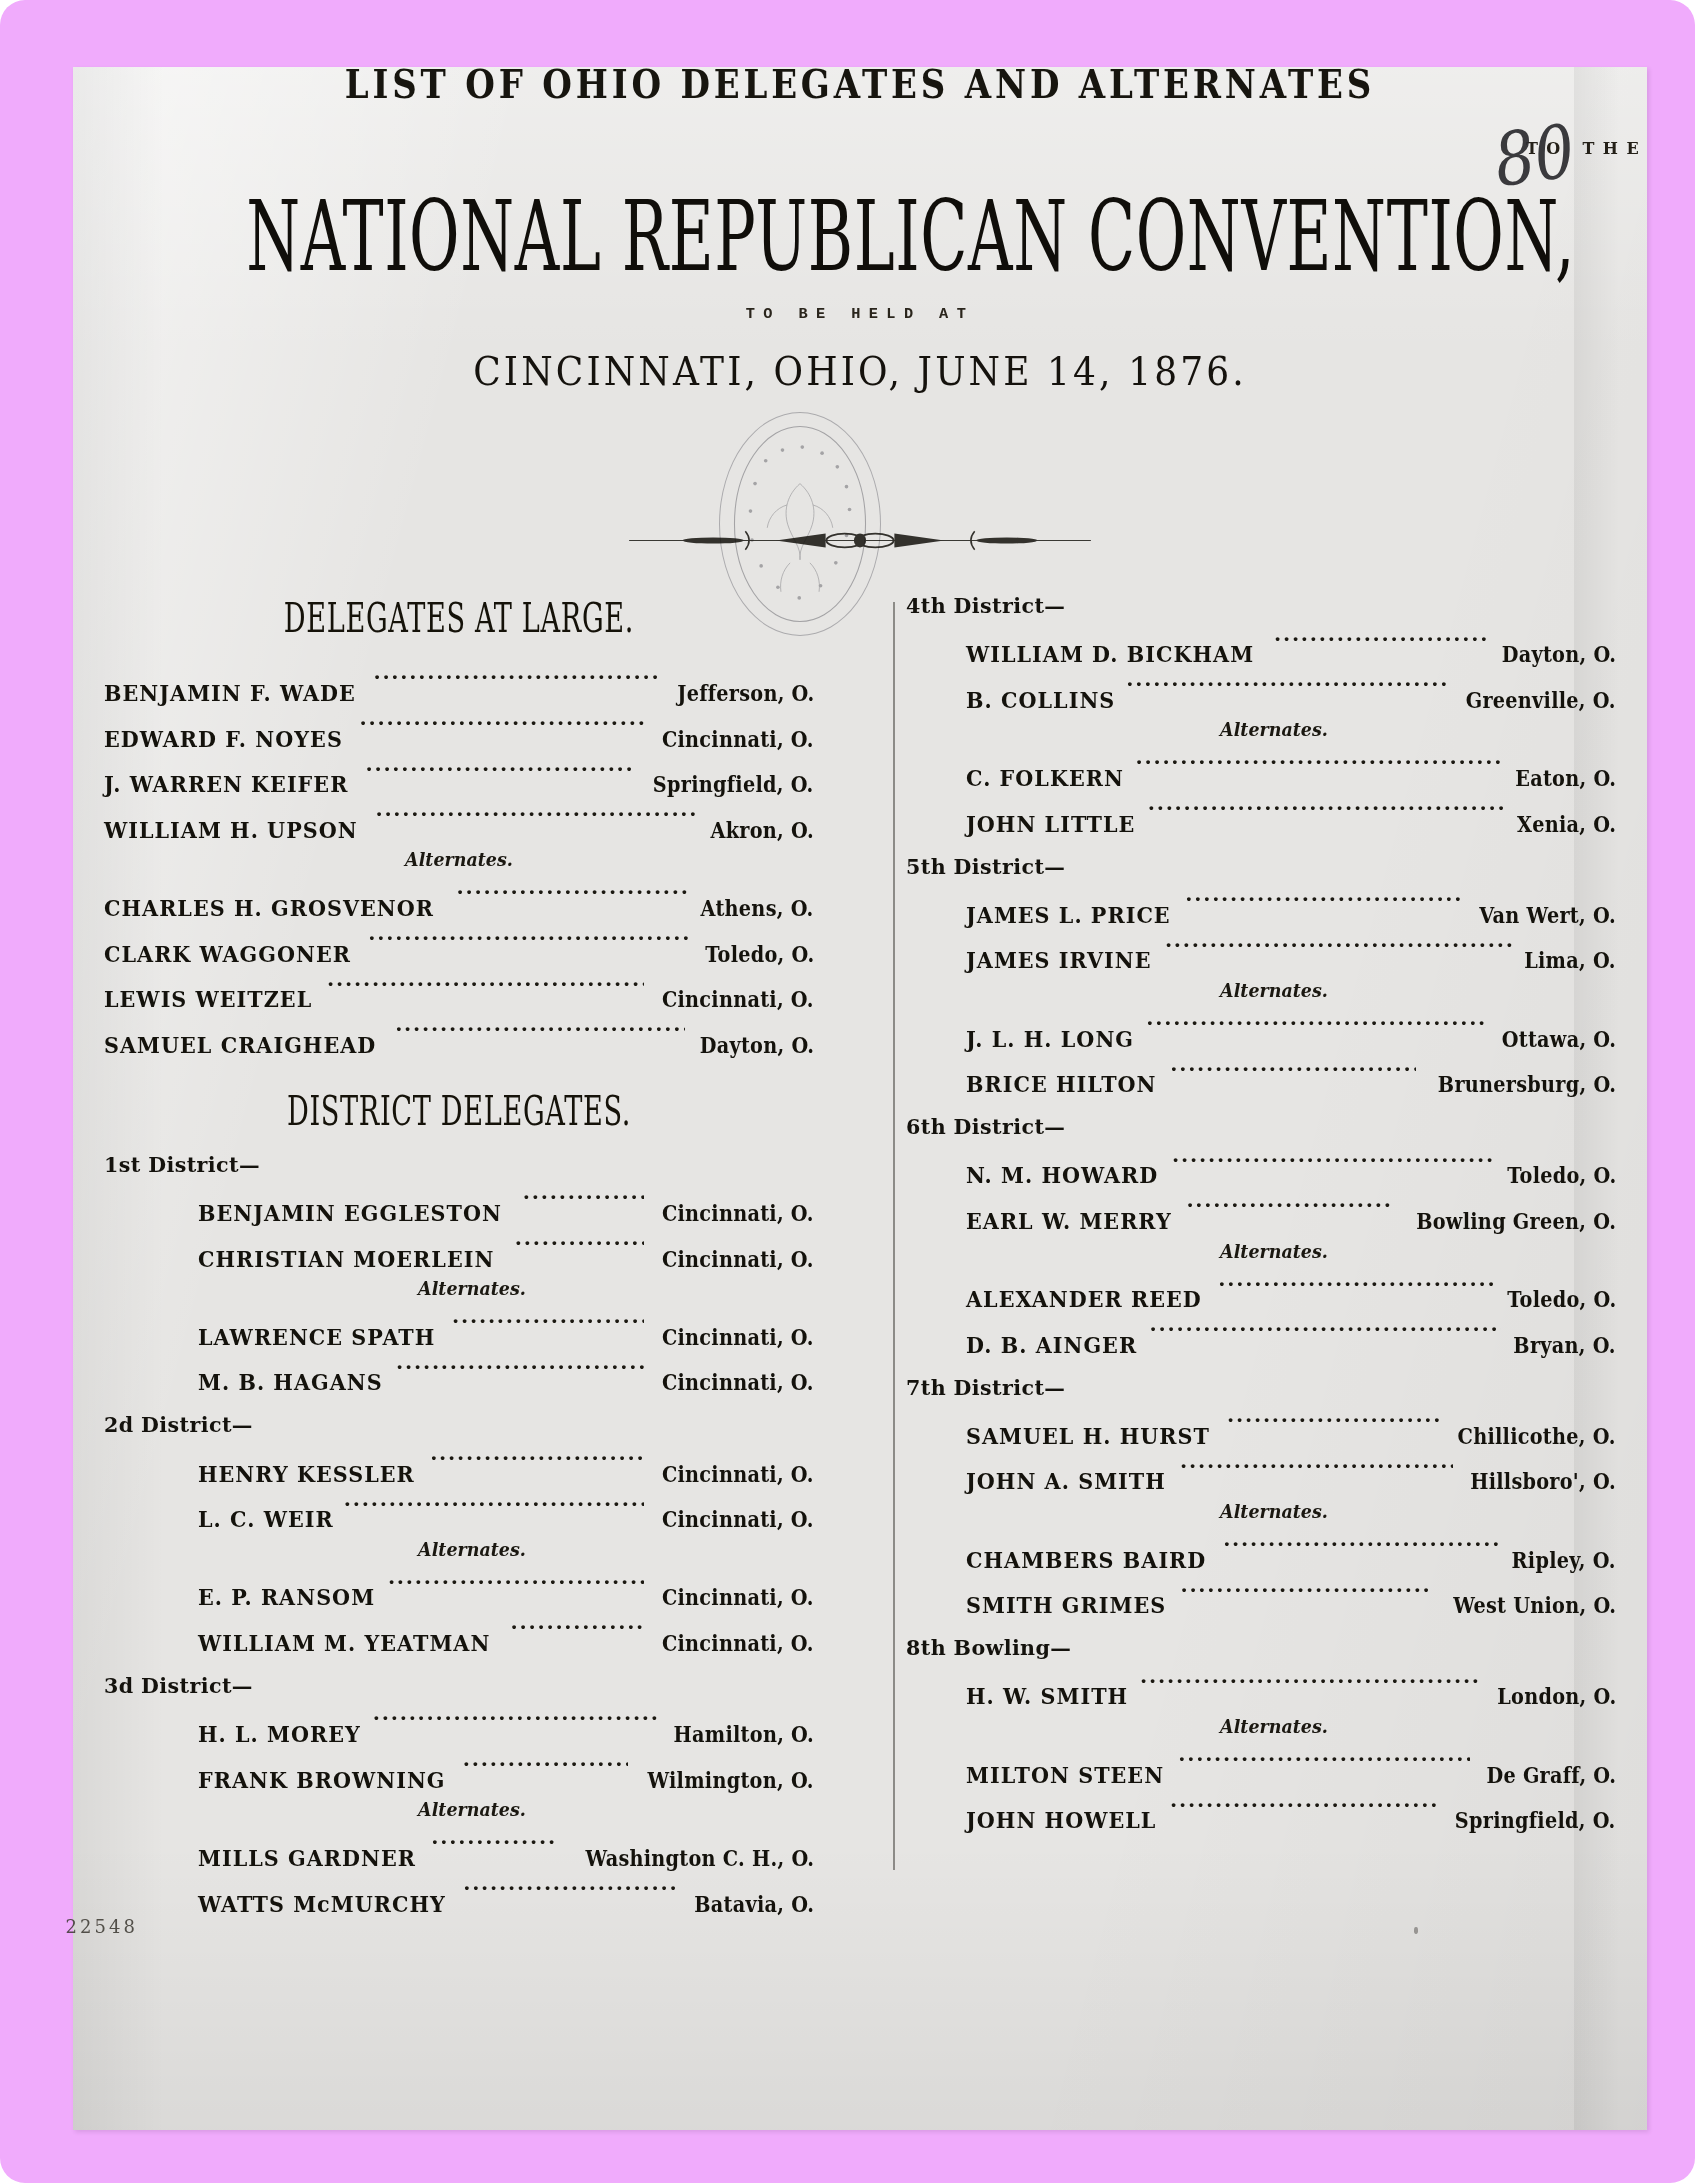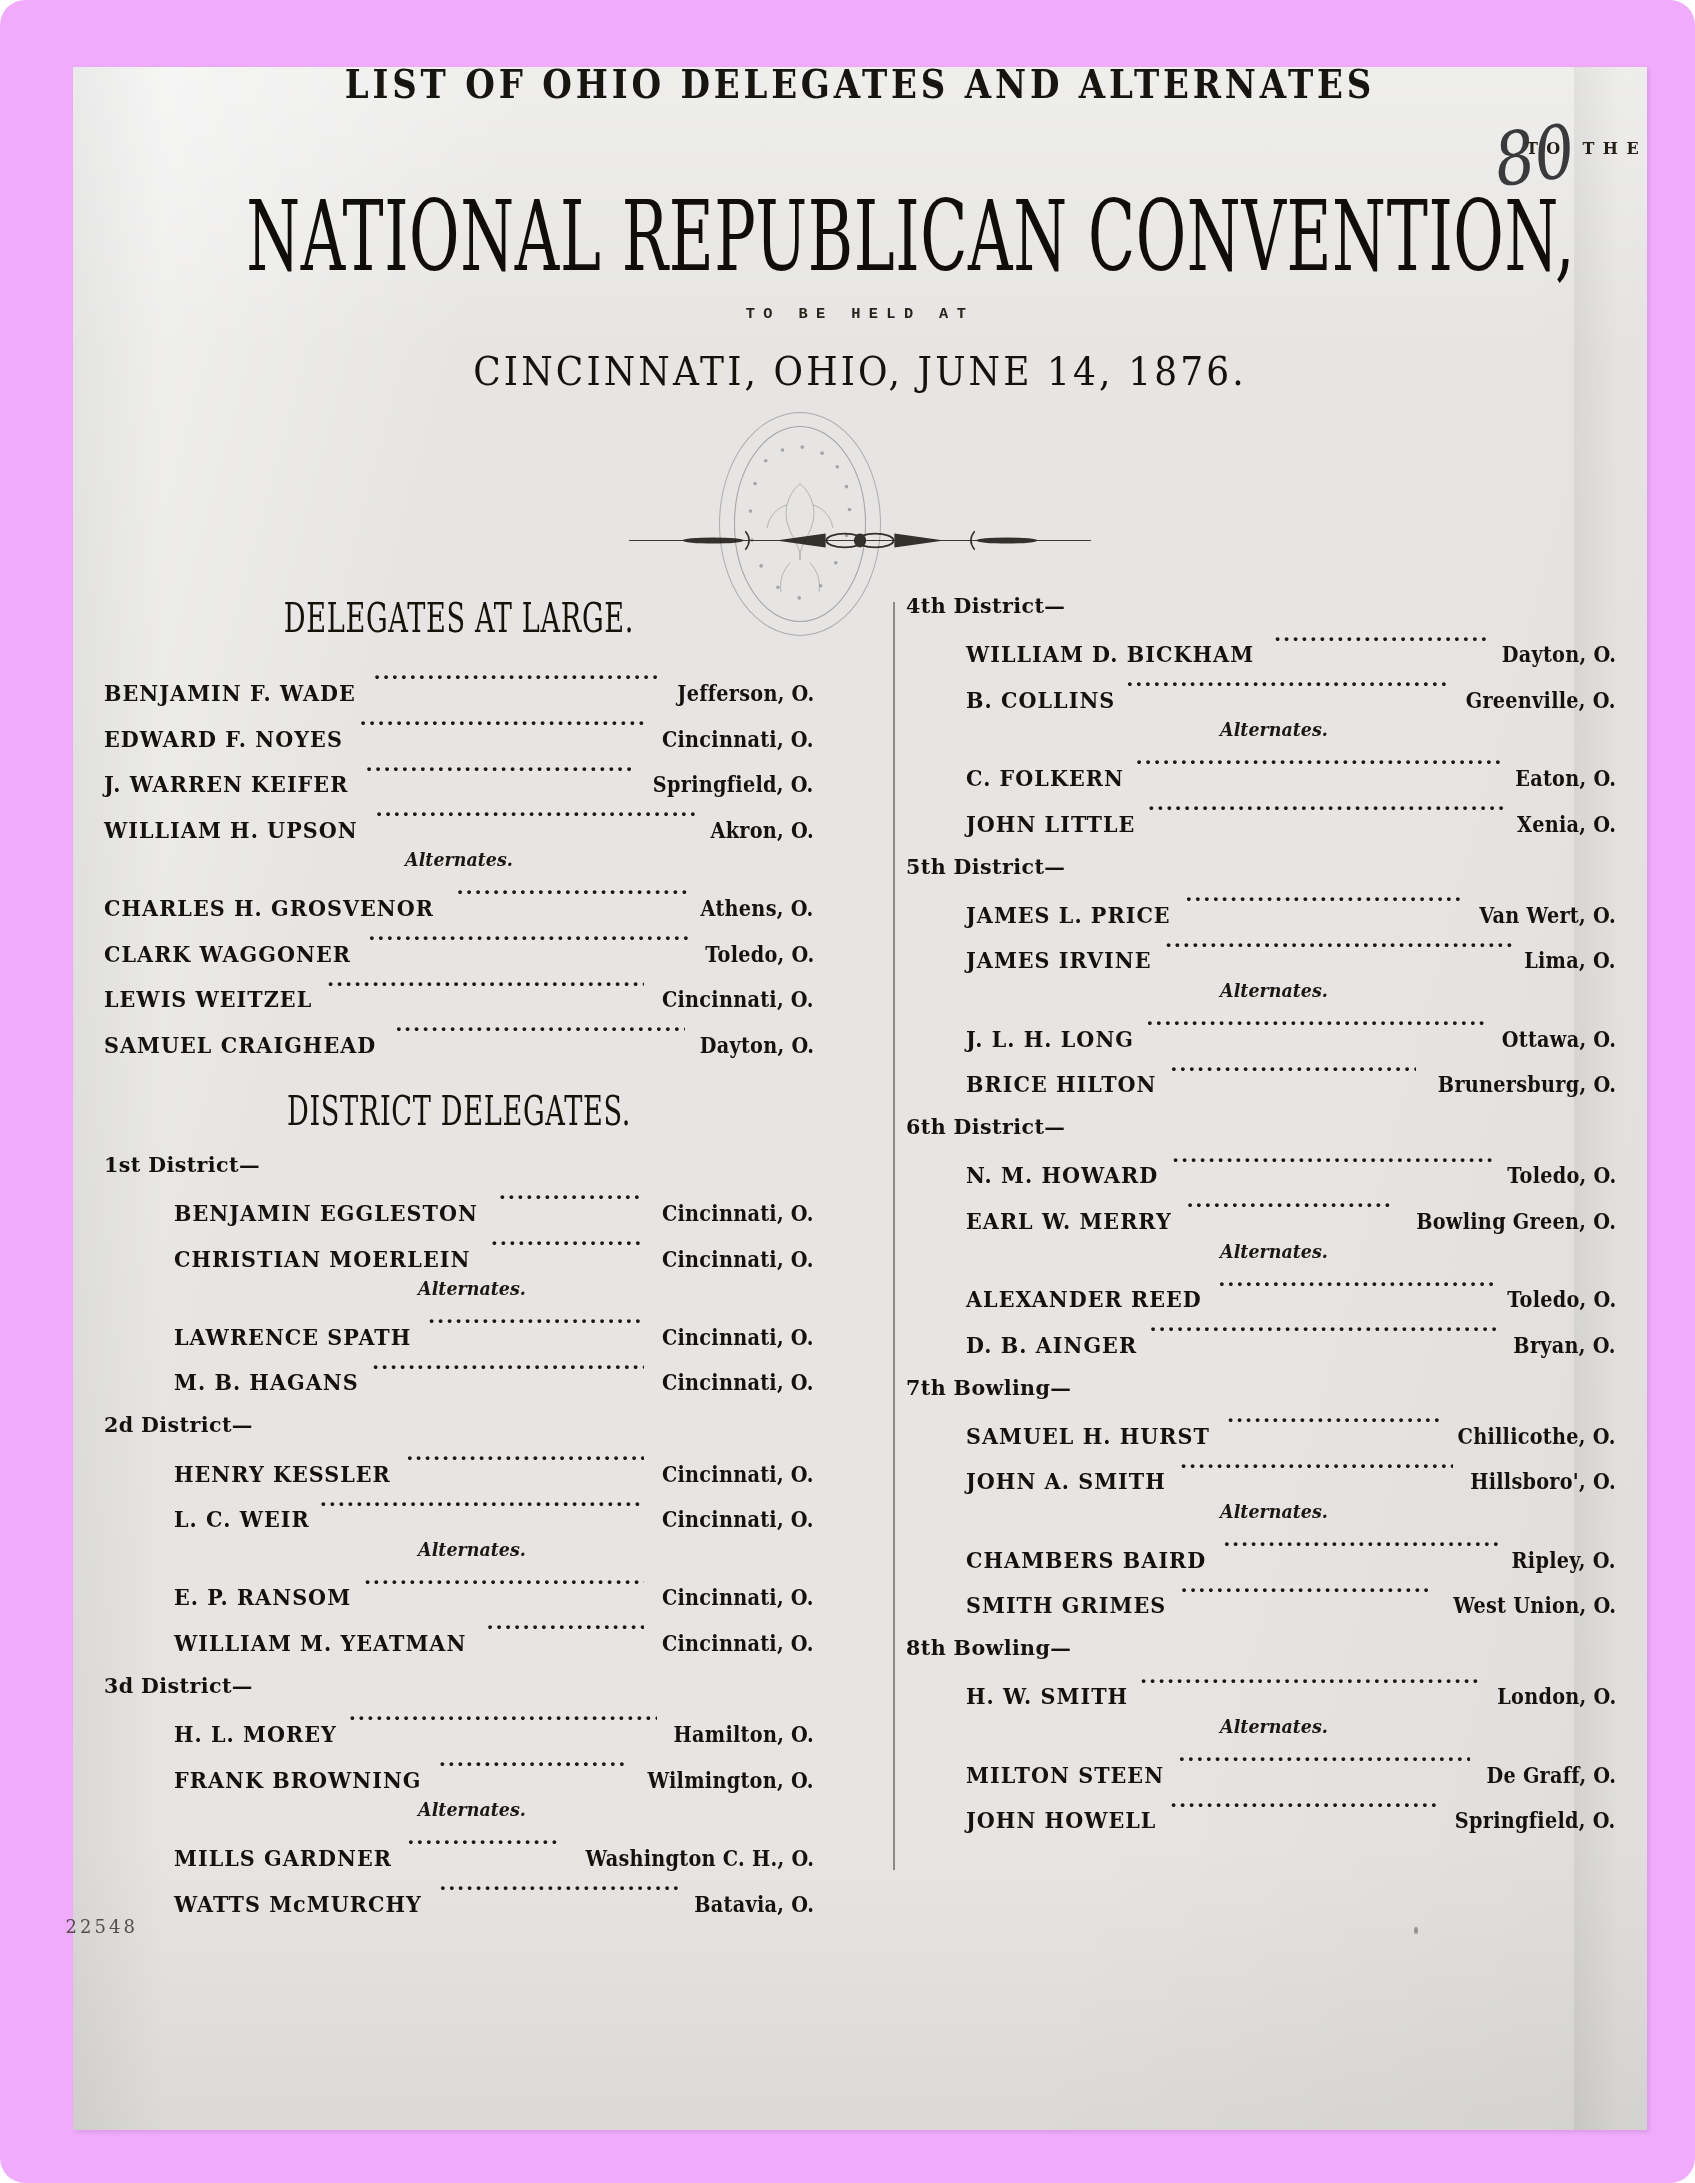--- a/index.html
+++ b/index.html
@@ -204,21 +204,21 @@
   }
   .entry .pl{
     font-size:21.4px;
     font-weight:700;
     letter-spacing:0.3px;
     transform:scaleX(0.9);
     transform-origin:right center;
     flex:0 0 auto;
   }
   
-  .indent{ margin-left:70px; }
+  .indent{ margin-left:94px; }
   .indent-r{ margin-left:60px; }
 
   .district-block{ margin-bottom:23px; }
 
   .catalog-no{
     position:absolute; left:-7.6px; top:1849px;
     font-family:"DejaVu Serif", serif;
     font-size:18px;
     letter-spacing:3.1px;
     color:#3a3730;
@@ -501,21 +501,21 @@
             <span class="pl">Toledo, O.</span>
           </div>
           <div class="entry indent-r">
             <span class="nm">D. B. AINGER</span>
             <span class="dots"></span>
             <span class="pl">Bryan, O.</span>
           </div>
         </div>
 
         <div class="district-block">
-          <div class="district-head">7th Bowling—</div>
+          <div class="district-head">7th District—</div>
           <div class="entry indent-r">
             <span class="nm">SAMUEL H. HURST</span>
             <span class="dots"></span>
             <span class="pl">Chillicothe, O.</span>
           </div>
           <div class="entry indent-r">
             <span class="nm">JOHN A. SMITH</span>
             <span class="dots"></span>
             <span class="pl">Hillsboro', O.</span>
           </div>

